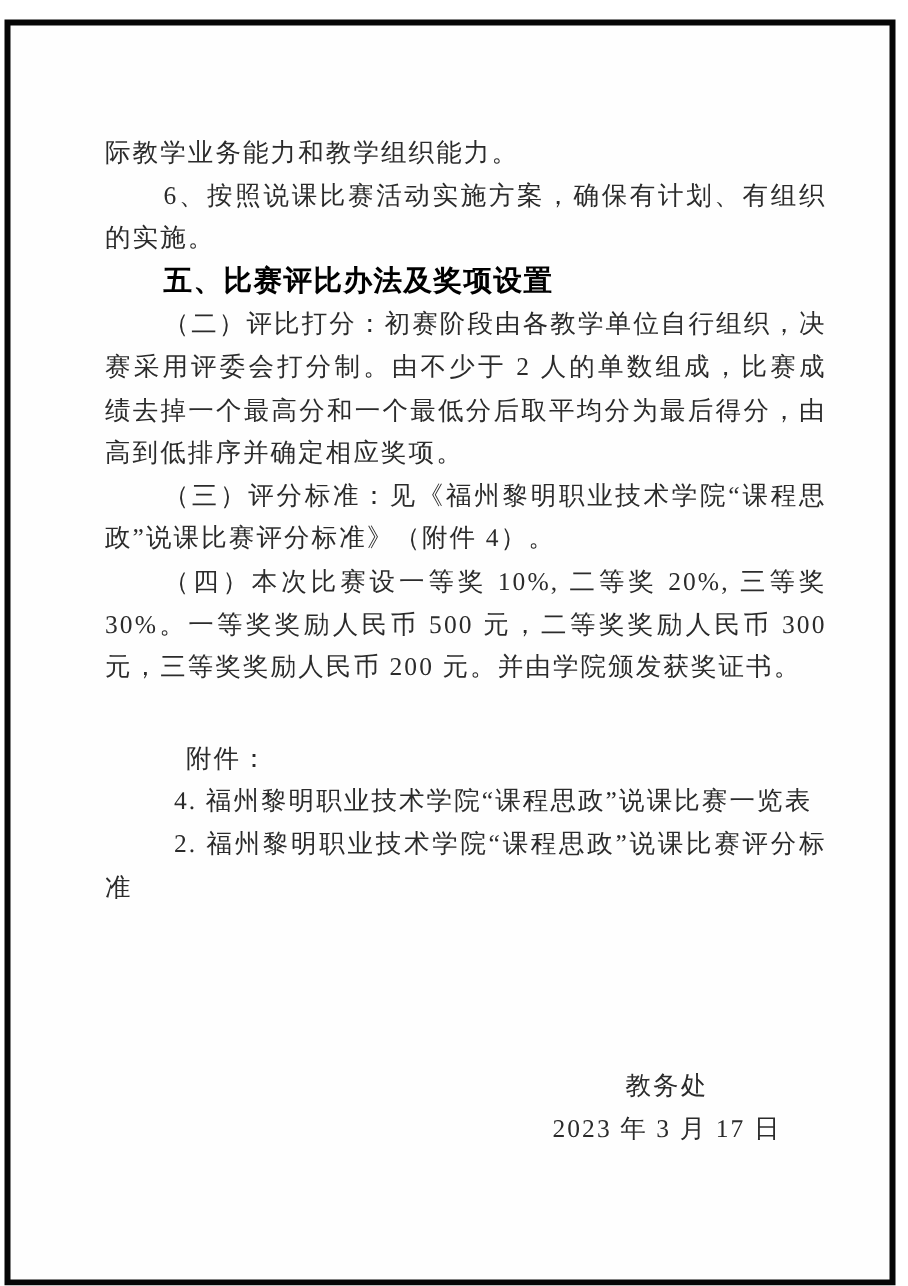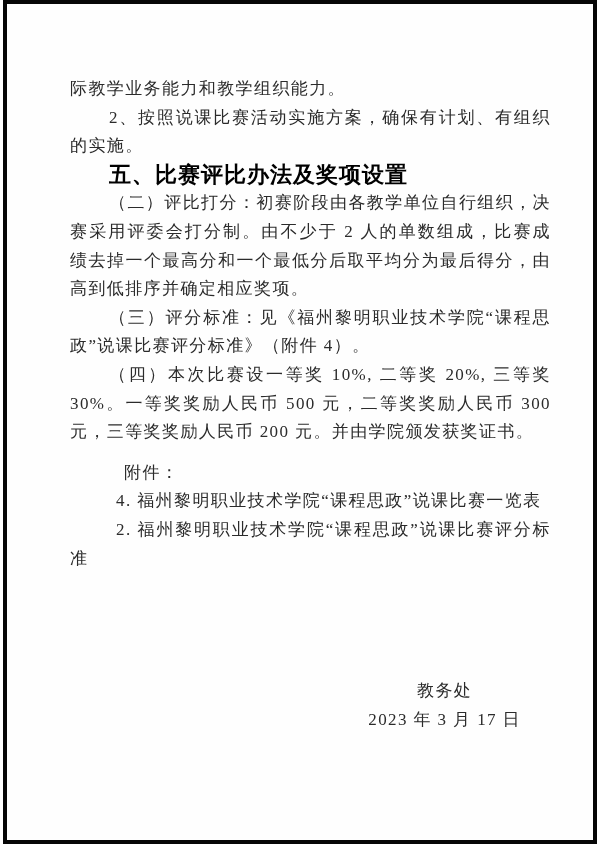--- a/index.html
+++ b/index.html
@@ -10,21 +10,21 @@
   body {
     width: 605px;
     height: 857px;
     position: relative;
     overflow: hidden;
     font-family: "Liberation Serif", "DejaVu Serif", serif;
   }
   .page-frame {
     position: absolute;
     left: 3px;
-    top: 0;
+    top: 13px;
     width: 594px;
     height: 844px;
     box-sizing: border-box;
     border: 4px solid #060606;
     background: #fefefe;
   }
   .doc-content {
     position: absolute;
     left: 63px;
     top: 71px;
@@ -38,43 +38,43 @@
   .doc-content p { margin: 0; }
   .para { text-indent: 39px; }
   .cont-para { text-indent: 0; }
   .section-heading {
     font-family: "Liberation Sans", "DejaVu Sans", sans-serif;
     font-weight: bold;
     color: #000000;
     text-indent: 39px;
     letter-spacing: 1px;
     margin: 0;
-    font-size: 22px;
+    font-size: 19px;
     line-height: 28.6px;
   }
   .attachments {
-    margin-top: 12px;
+    margin-top: 32px;
   }
   .attachment-label { text-indent: 54px; }
   .attachment-item { text-indent: 46px; }
   .signature {
     width: fit-content;
     margin: 104px 30px 0 auto;
     text-align: center;
   }
 </style>
 </head>
 <body>
 
 <div class="page-frame">
   <div class="doc-content">
 
     <p class="cont-para">际教学业务能力和教学组织能力。</p>
 
-    <p class="para">2、按照说课比赛活动实施方案，确保有计划、有组织的实施。</p>
+    <p class="para">6、按照说课比赛活动实施方案，确保有计划、有组织的实施。</p>
 
     <p class="section-heading">五、比赛评比办法及奖项设置</p>
 
 
     <p class="para">（二）评比打分：初赛阶段由各教学单位自行组织，决赛采用评委会打分制。由不少于 2 人的单数组成，比赛成绩去掉一个最高分和一个最低分后取平均分为最后得分，由高到低排序并确定相应奖项。</p>
 
     <p class="para">（三）评分标准：见《福州黎明职业技术学院“课程思政”说课比赛评分标准》（附件 4）。</p>
 
     <p class="para">（四）本次比赛设一等奖 10%, 二等奖 20%, 三等奖 30%。一等奖奖励人民币 500 元，二等奖奖励人民币 300 元，三等奖奖励人民币 200 元。并由学院颁发获奖证书。</p>
 

